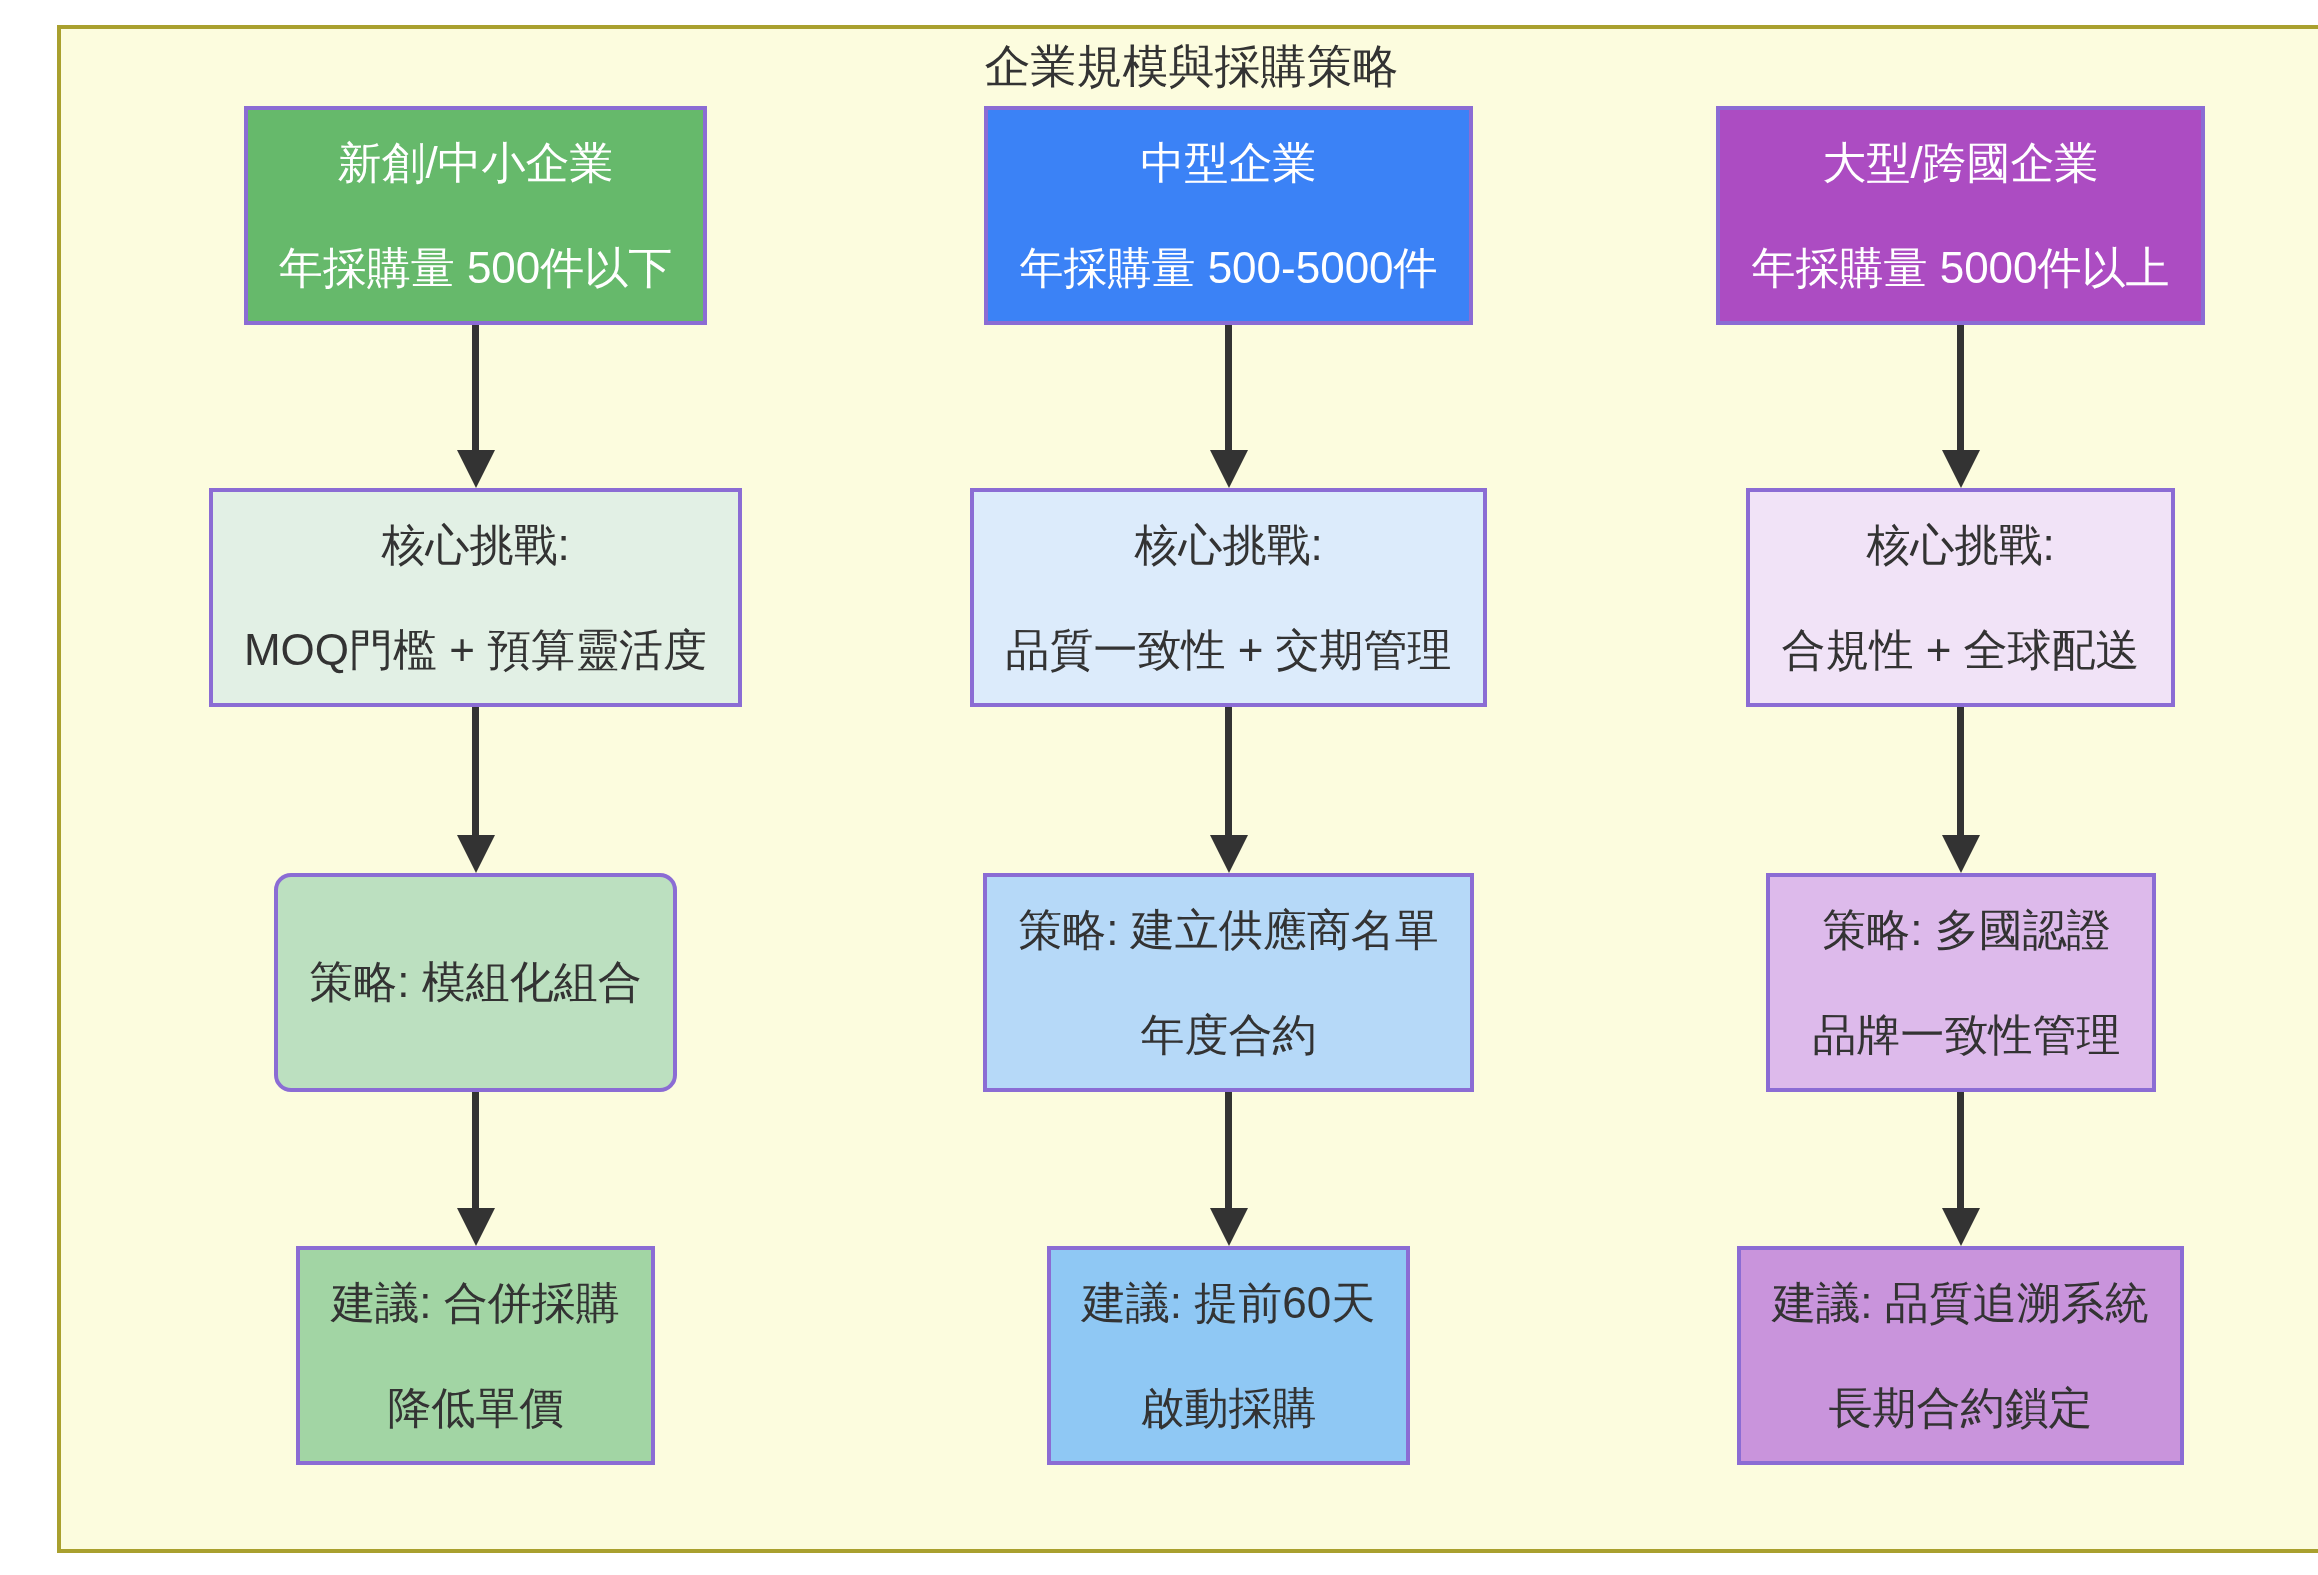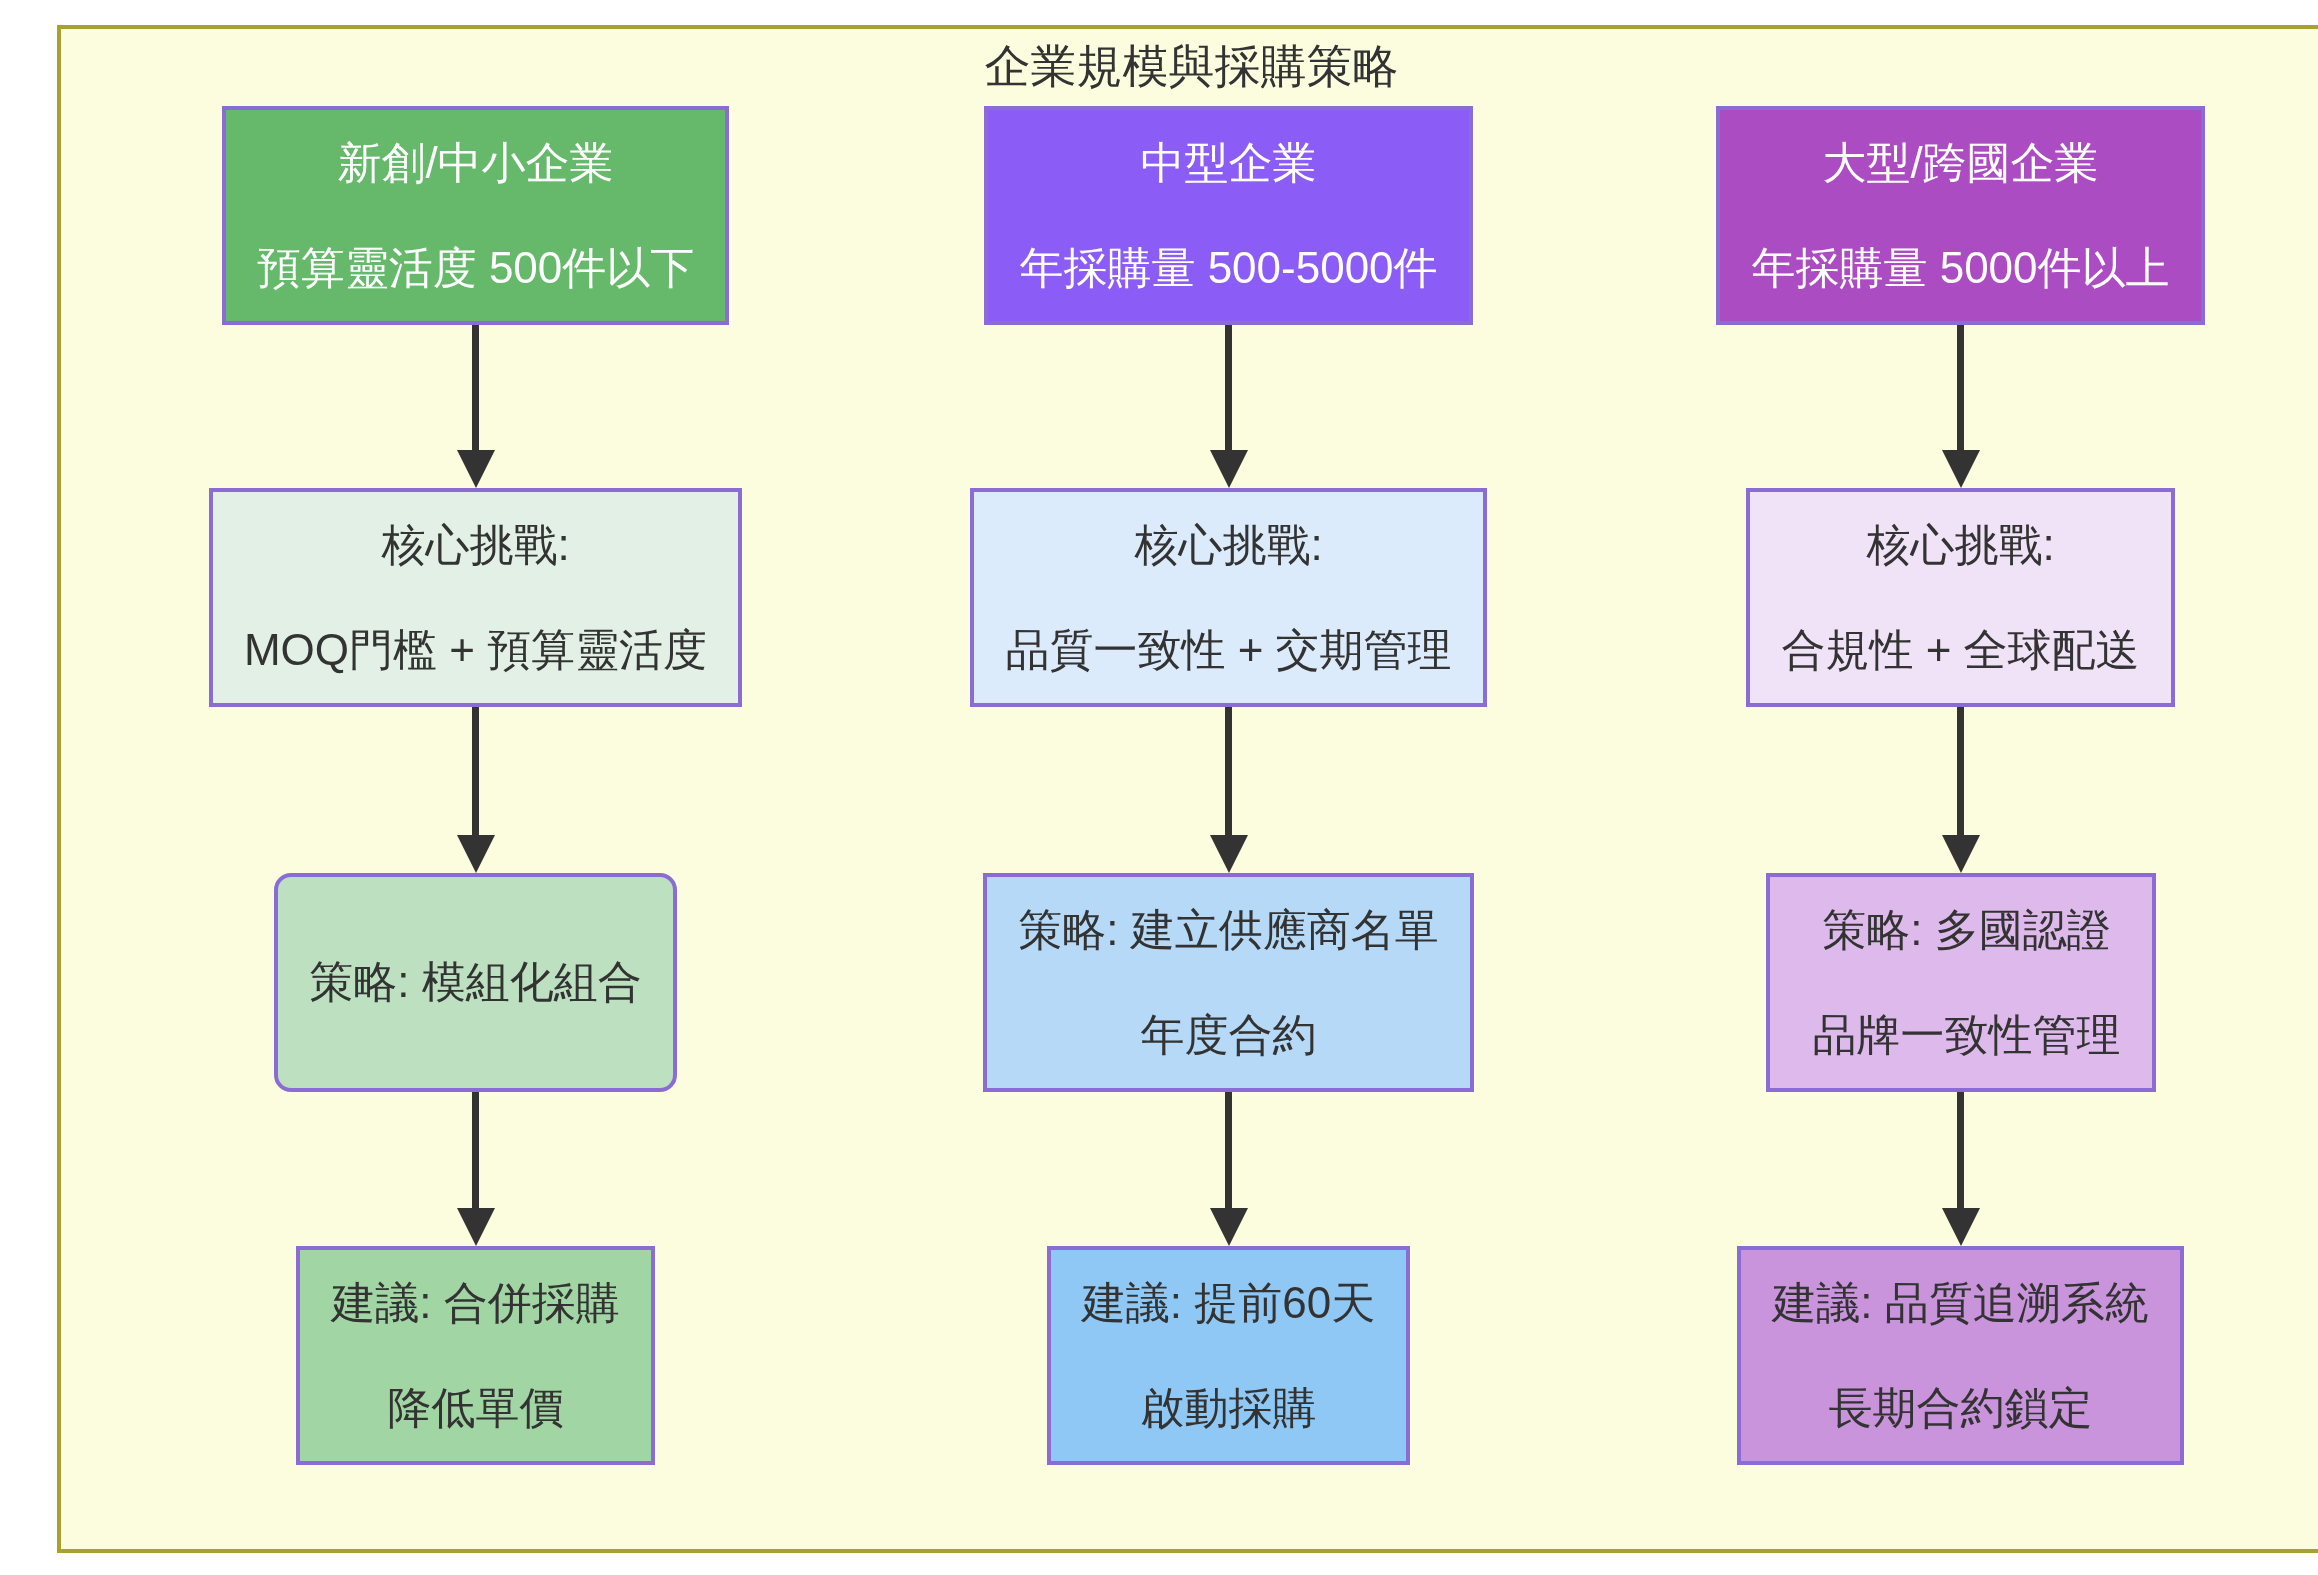--- a/index.html
+++ b/index.html
@@ -79,21 +79,21 @@
 </head>
 <body>
 
 <div class="canvas">
   <div class="frame"></div>
   <div class="diagram-title">企業規模與採購策略</div>
 
   <div class="col col-1">
     <div class="node node-header first" style="background-color: rgb(102, 185, 107);">
       <span>新創/中小企業</span>
-      <span>預算靈活度 500件以下</span>
+      <span>年採購量 500件以下</span>
     </div>
     <div class="arrow arrow-1">
       <div class="shaft"></div>
       <div class="head"></div>
     </div>
     <div class="node" style="background-color: rgb(226, 240, 229);">
       <span>核心挑戰:</span>
       <span>MOQ門檻 + 預算靈活度</span>
     </div>
     <div class="arrow arrow-2">
@@ -107,21 +107,21 @@
       <div class="shaft"></div>
       <div class="head"></div>
     </div>
     <div class="node" style="background-color: rgb(162, 213, 164);">
       <span>建議: 合併採購</span>
       <span>降低單價</span>
     </div>
   </div>
 
   <div class="col col-2">
-    <div class="node node-header first" style="background-color: #8b5cf6;">
+    <div class="node node-header first" style="background-color: #3b82f6;">
       <span>中型企業</span>
       <span>年採購量 500-5000件</span>
     </div>
     <div class="arrow arrow-1">
       <div class="shaft"></div>
       <div class="head"></div>
     </div>
     <div class="node" style="background-color: rgb(220, 235, 251);">
       <span>核心挑戰:</span>
       <span>品質一致性 + 交期管理</span>

